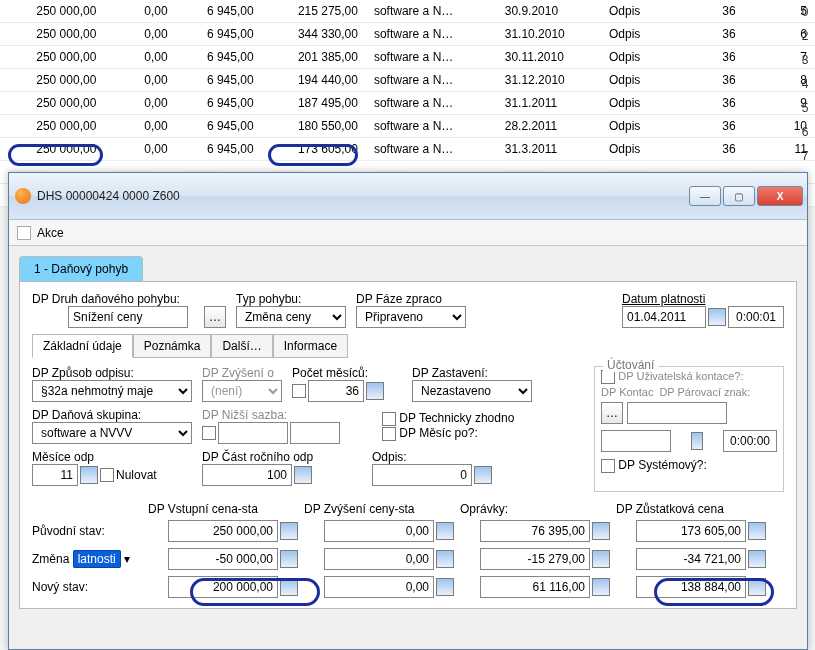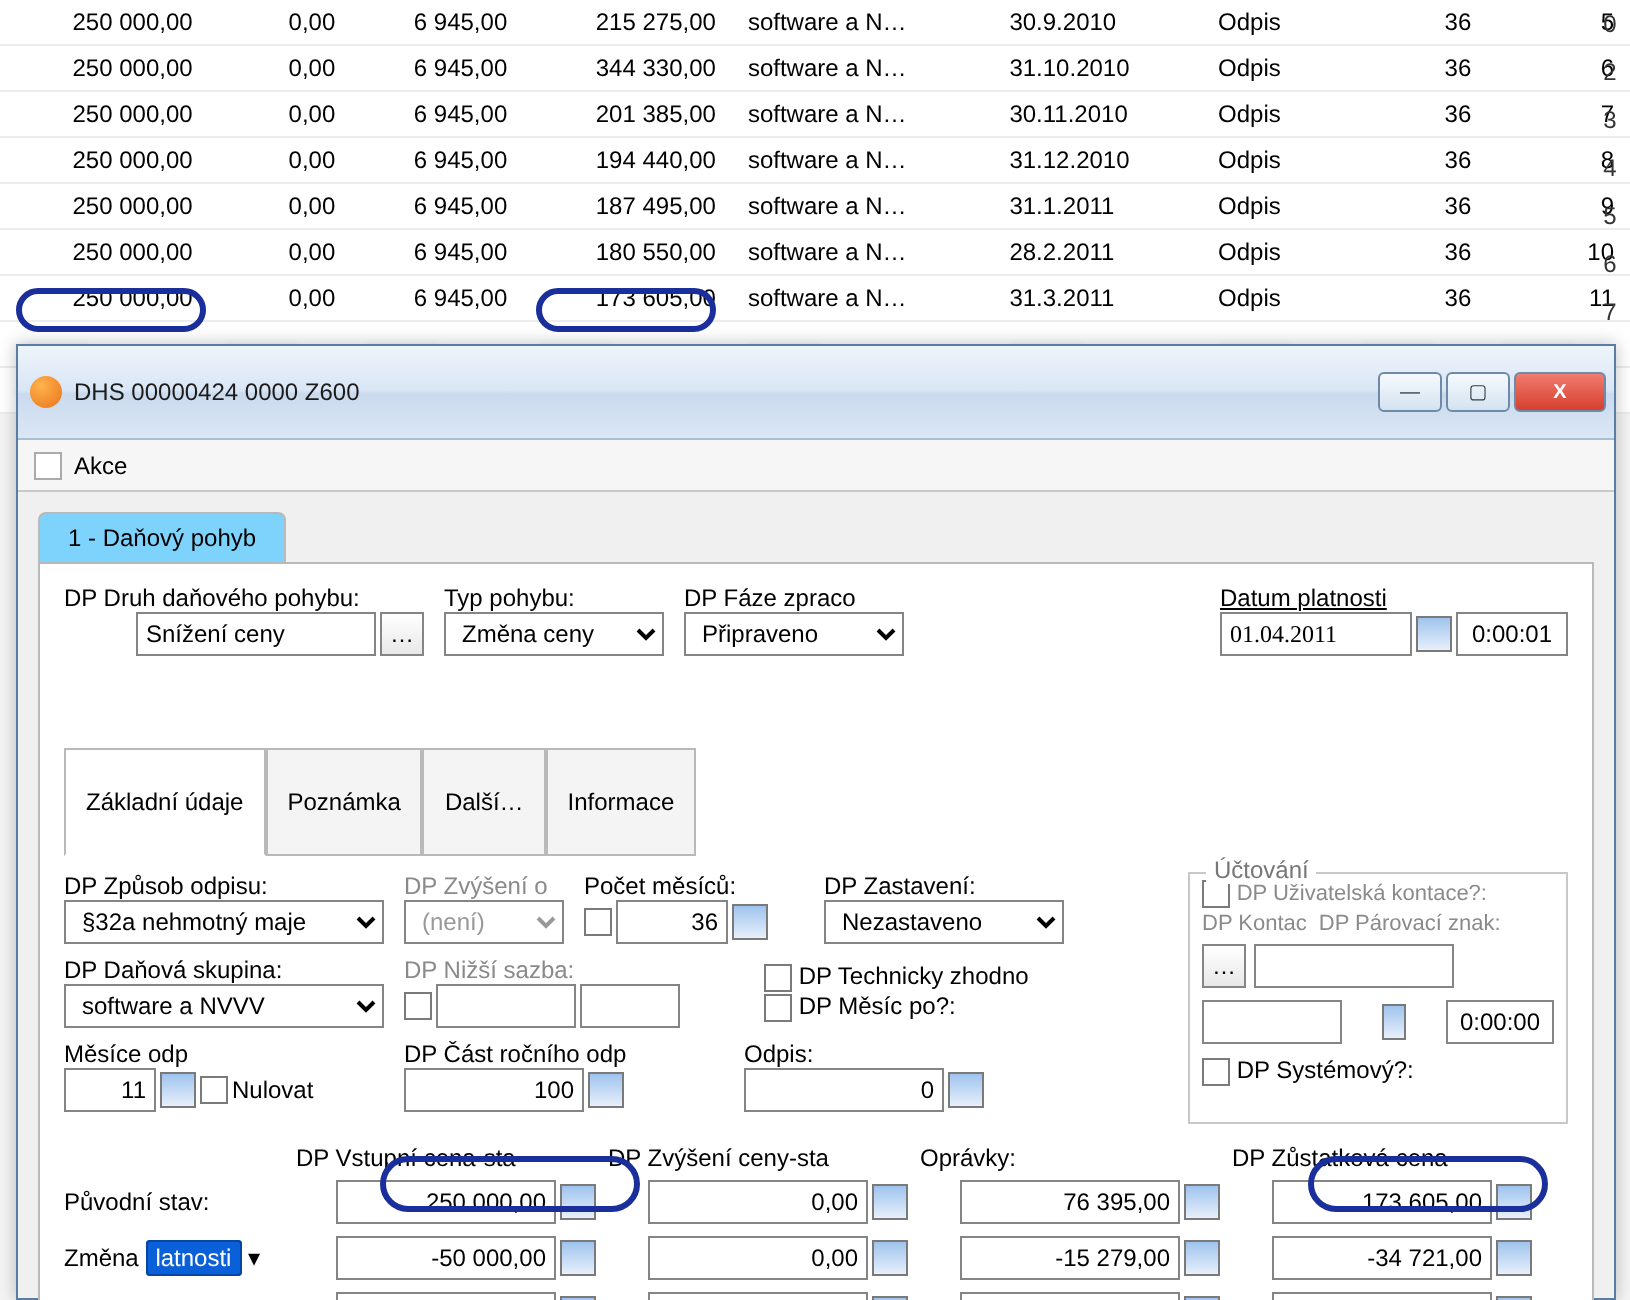--- a/index.html
+++ b/index.html
@@ -39,21 +39,21 @@
 .tab { padding:5px 14px; border:1px solid #b9b9b9; border-bottom:none; background:#7dd3fc; border-radius:4px 4px 0 0; }
 .formbox { border:1px solid #b9b9b9; border-top:none; background:#fff; padding:10px 12px 4px 12px; }
 
 .row { display:flex; align-items:center; gap:10px; margin-bottom:6px; }
 select, input[type=text] {
   height:22px; border:1px solid #858585; background:#fff; padding:0 4px; font-size:12px;
 }
 select { padding-right: 2px; }
 .smallbtn { width:22px;height:22px;border:1px solid #858585;background:linear-gradient(#fff,#e8e8e8);display:inline-flex;align-items:center;justify-content:center;}
 .subtabs { display:flex; margin-bottom:8px; }
-.subtab { padding:19px 10px; border:1px solid #b9b9b9; background:#f4f4f4;margin-top:40px; }
+.subtab { padding:4px 10px; border:1px solid #b9b9b9; background:#f4f4f4; }
 .subtab.active { background:#fff; border-bottom-color:#fff; }
 .rlabel { white-space:nowrap; }
 .numin { width:96px; text-align:right; }
 .withcal { display:flex; align-items:center; gap:2px;}
 .calicon { width:18px;height:18px;border:1px solid #7a7a7a;background:linear-gradient(#9fc4ee,#e7f0fb);}
 .greylab { color:#8a8a8a; }
 .chk { width:14px;height:14px;border:1px solid #7a7a7a;background:#fff;display:inline-block;vertical-align:middle;}
 .fieldset-acc { border:1px solid #c8c8c8; padding:2px 6px 4px 6px; position:relative; }
 .fieldset-acc > .ttl { position:absolute; top:-9px; left:8px; background:#fff; padding:0 4px; color:#777; }
 .acclabel { color:#8a8a8a; font-size:11px; white-space:nowrap;}
@@ -219,38 +219,38 @@
   </div>
   <div class="tabs-outer">
     <div class="tabrow">
       <div class="tab">1 - Daňový pohyb</div>
     </div>
     <div class="formbox">
 
       <div class="row">
         <div style="flex:0 0 170px;">
           <label class="rlabel">DP Druh daňového pohybu:</label><br>
-          <div style="display:flex;align-items:center;gap:2px;padding-left:36px;">
+          <div style="display:flex;align-items:center;gap:16px;padding-left:36px;">
             <input type="text" style="width: 120px;" value="Snížení ceny">
             <div class="smallbtn">…</div>
           </div>
         </div>
         <div style="flex:0 0 110px;">
           <label class="rlabel">Typ pohybu:</label><br>
           <select style="width:110px"><option>Změna ceny</option></select>
         </div>
         <div style="flex:0 0 130px;">
           <label class="rlabel">DP Fáze zpraco</label><br>
           <select style="width:110px"><option>Připraveno</option></select>
         </div>
         <div style="flex:1"></div>
         <div>
           <label class="rlabel" style="text-decoration:underline;">Datum platnosti</label><br>
           <div class="withcal">
-            <input type="text" style="width: 96px; font-family: Liberation Serif, serif;" value="01.04.2011">
+            <input type="text" style="width: 84px;" value="01.04.2011">
             <div class="calicon"></div>
             <input type="text" style="width: 56px; text-align: center;" value="0:00:01">
           </div>
         </div>
       </div>
 
       <div class="subtabs">
         <div class="subtab active">Základní údaje</div>
         <div class="subtab">Poznámka</div>
         <div class="subtab">Další…</div>

